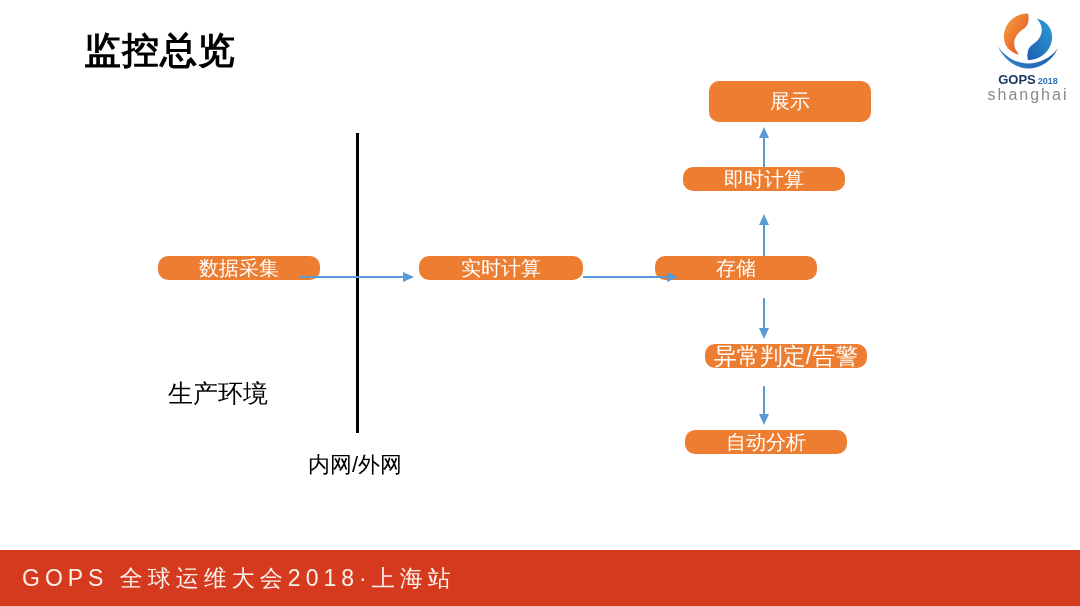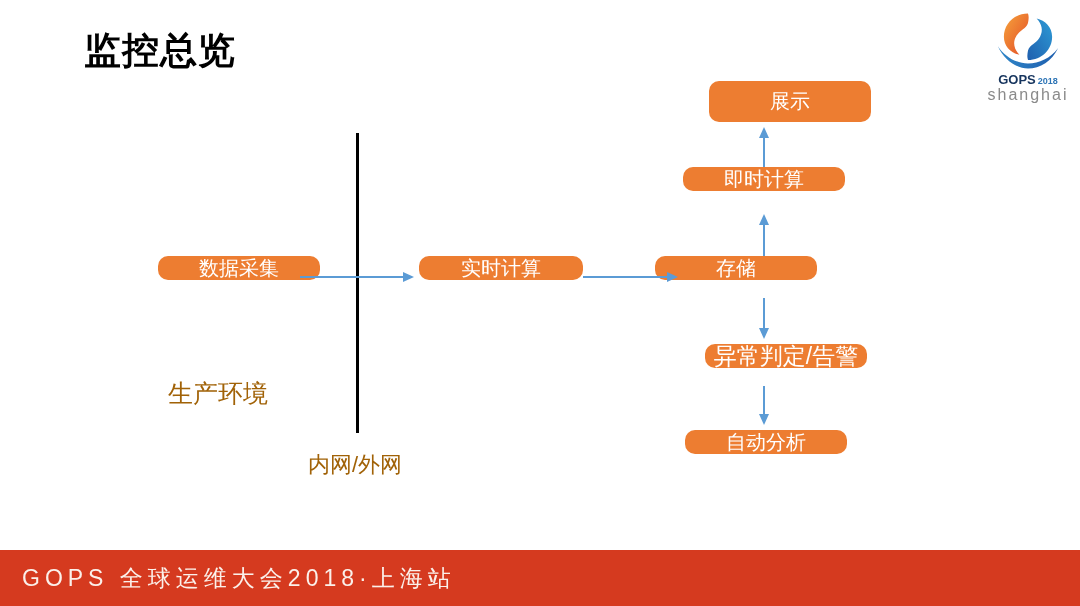--- a/index.html
+++ b/index.html
@@ -45,21 +45,21 @@
   .node-storage{left:655px;top:256px;}
   .node-alert{left:683px;top:344px;font-size:23px;margin-left:22px;}
   .node-analysis{left:685px;top:430px;}
 
   
   .connectors{position:absolute;left:0;top:0;width:1080px;height:606px;pointer-events:none;}
   .connectors line{stroke:var(--arrow-color);stroke-width:2;}
   .arrowhead-path{fill:var(--arrow-color);}
 
   
-  .zone-label{position:absolute;font-size:25px;color:#a16207;white-space:nowrap;}
+  .zone-label{position:absolute;font-size:25px;color:#000000;white-space:nowrap;}
   .label-production{left:168px;top:377px;}
   .label-monitoring{left:449px;top:377px;}
   .label-network{left:308px;top:450px;font-size:22px;}
 
   
   .footer-bar{
     position:absolute;left:0;top:550px;width:1080px;height:56px;
     background:var(--footer-color);
     display:flex;align-items:center;
   }

